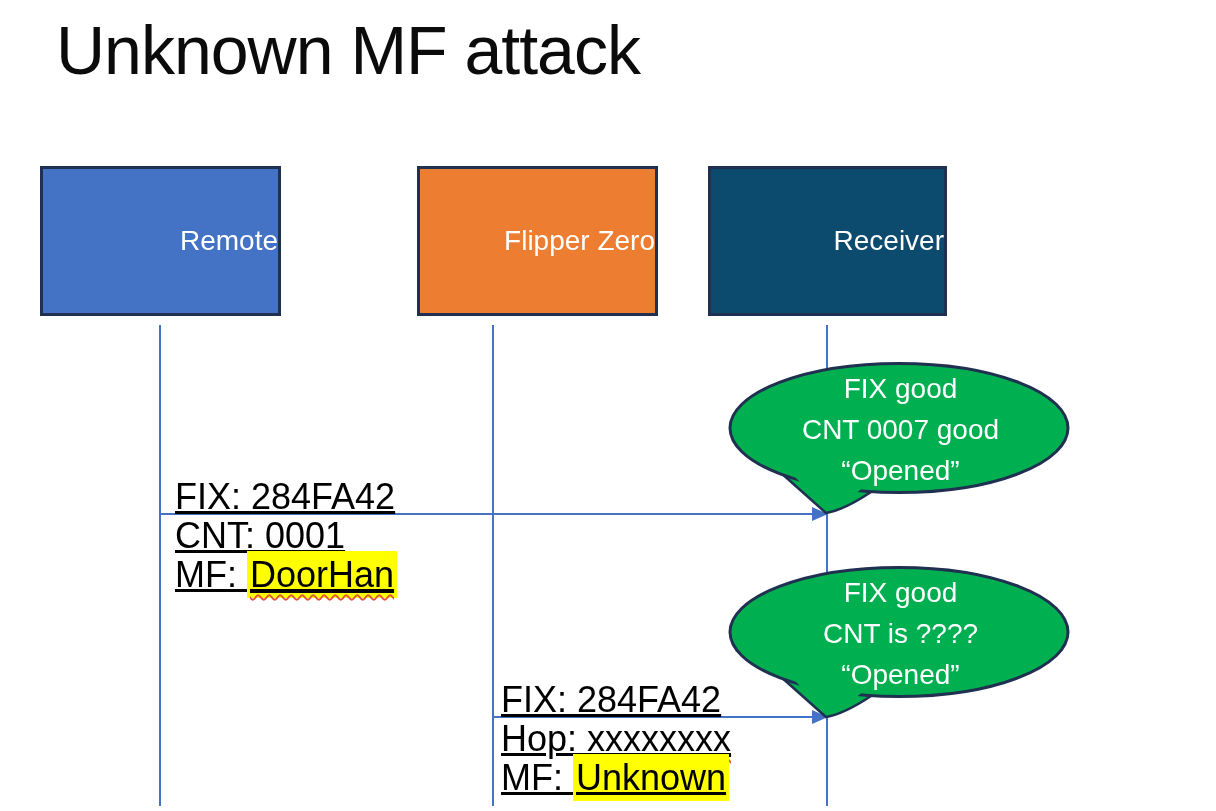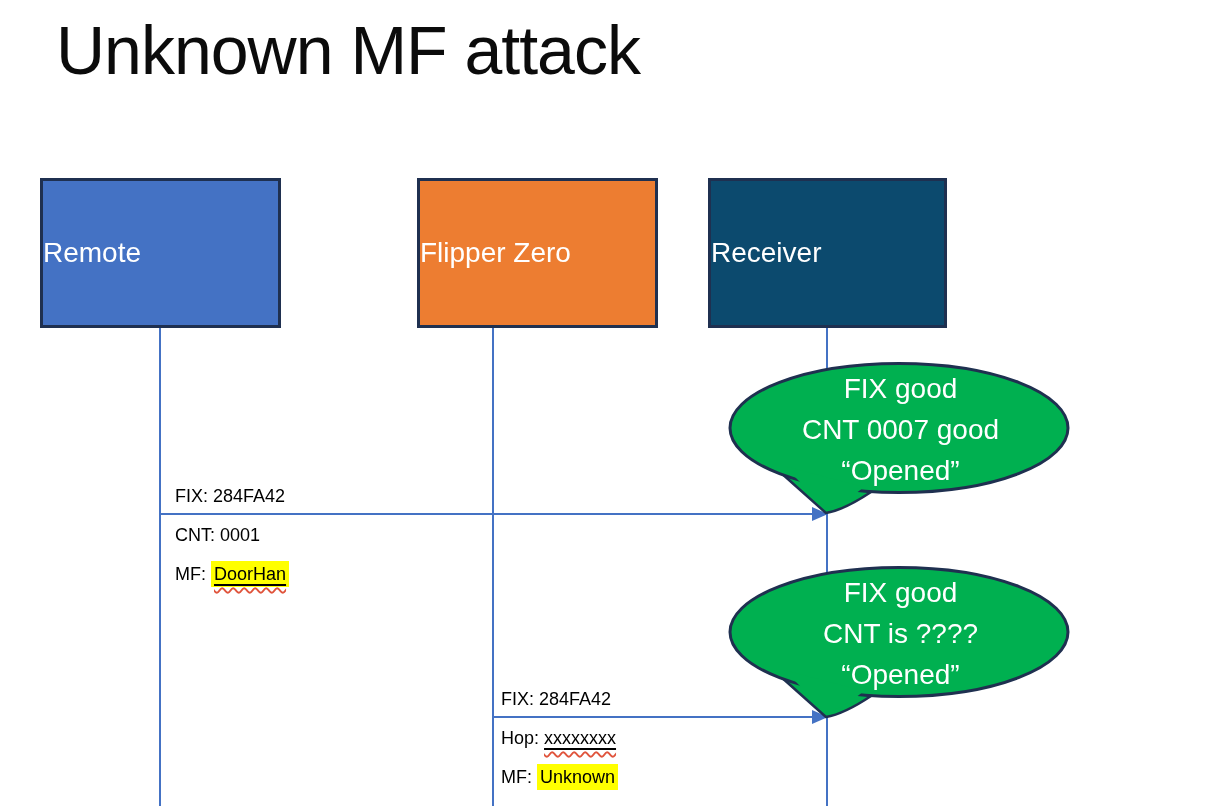--- a/index.html
+++ b/index.html
@@ -8,43 +8,43 @@
     font-family:"Liberation Sans", sans-serif;color:#000;
   }
   
   .slide-title{
     position:absolute;left:56px;top:0px;width:1100px;
     font-size:68px;font-weight:300;letter-spacing:-1px;color:#0B0B0B;line-height:100px;
     white-space:nowrap;
   }
   
   .actor{
-    position:absolute;top:178px;height:150px;box-sizing:border-box;
-    border:3px solid #1F3050;display:flex;align-items:center;justify-content:flex-start;
+    position:absolute;top:166px;height:150px;box-sizing:border-box;
+    border:3px solid #1F3050;display:flex;align-items:center;justify-content:flex-end;
     color:#FFFFFF;font-size:28px;
   }
   .actor-remote{left:40px;width:241px;background:#4472C4;}
   .actor-flipper{left:373px;width:241px;background:#ED7D31;margin-left:44px;}
   .actor-receiver{left:708px;width:239px;background:#0c4a6e;}
   
   .lifeline{position:absolute;top:325px;bottom:5px;width:2px;background:#4472C4;}
   .lifeline-remote{left:159px;}
   .lifeline-flipper{left:492px;}
   .lifeline-receiver{left:826px;}
   
   .arrow{position:absolute;height:14px;}
   .arrow-line{position:absolute;left:0;right:13px;top:6px;height:2px;background:#4472C4;}
   .arrow-head{
     position:absolute;right:0;top:0;width:0;height:0;
     border-left:16px solid #4472C4;border-top:7px solid transparent;border-bottom:7px solid transparent;
   }
   .arrow1{left:160px;top:507px;width:668px;}
   .arrow2{left:493px;top:710px;width:335px;}
   
-  .msg{position:absolute;font-size:18px;line-height:39px;white-space:nowrap;}
+  .msg{position:absolute;font-size:36px;line-height:39px;white-space:nowrap;text-decoration:underline;}
   .msg1{left:175px;top:477px;}
   .msg2{left:501px;top:680px;}
   .hl{background:#FFFF00;padding:3px 3px;}
   .squiggle{
     text-decoration:underline wavy #E0543C;
     text-decoration-thickness:1.5px;text-underline-offset:7px;
     text-decoration-skip-ink:none;
   }
   .usolid{
     text-decoration:underline solid #000;

